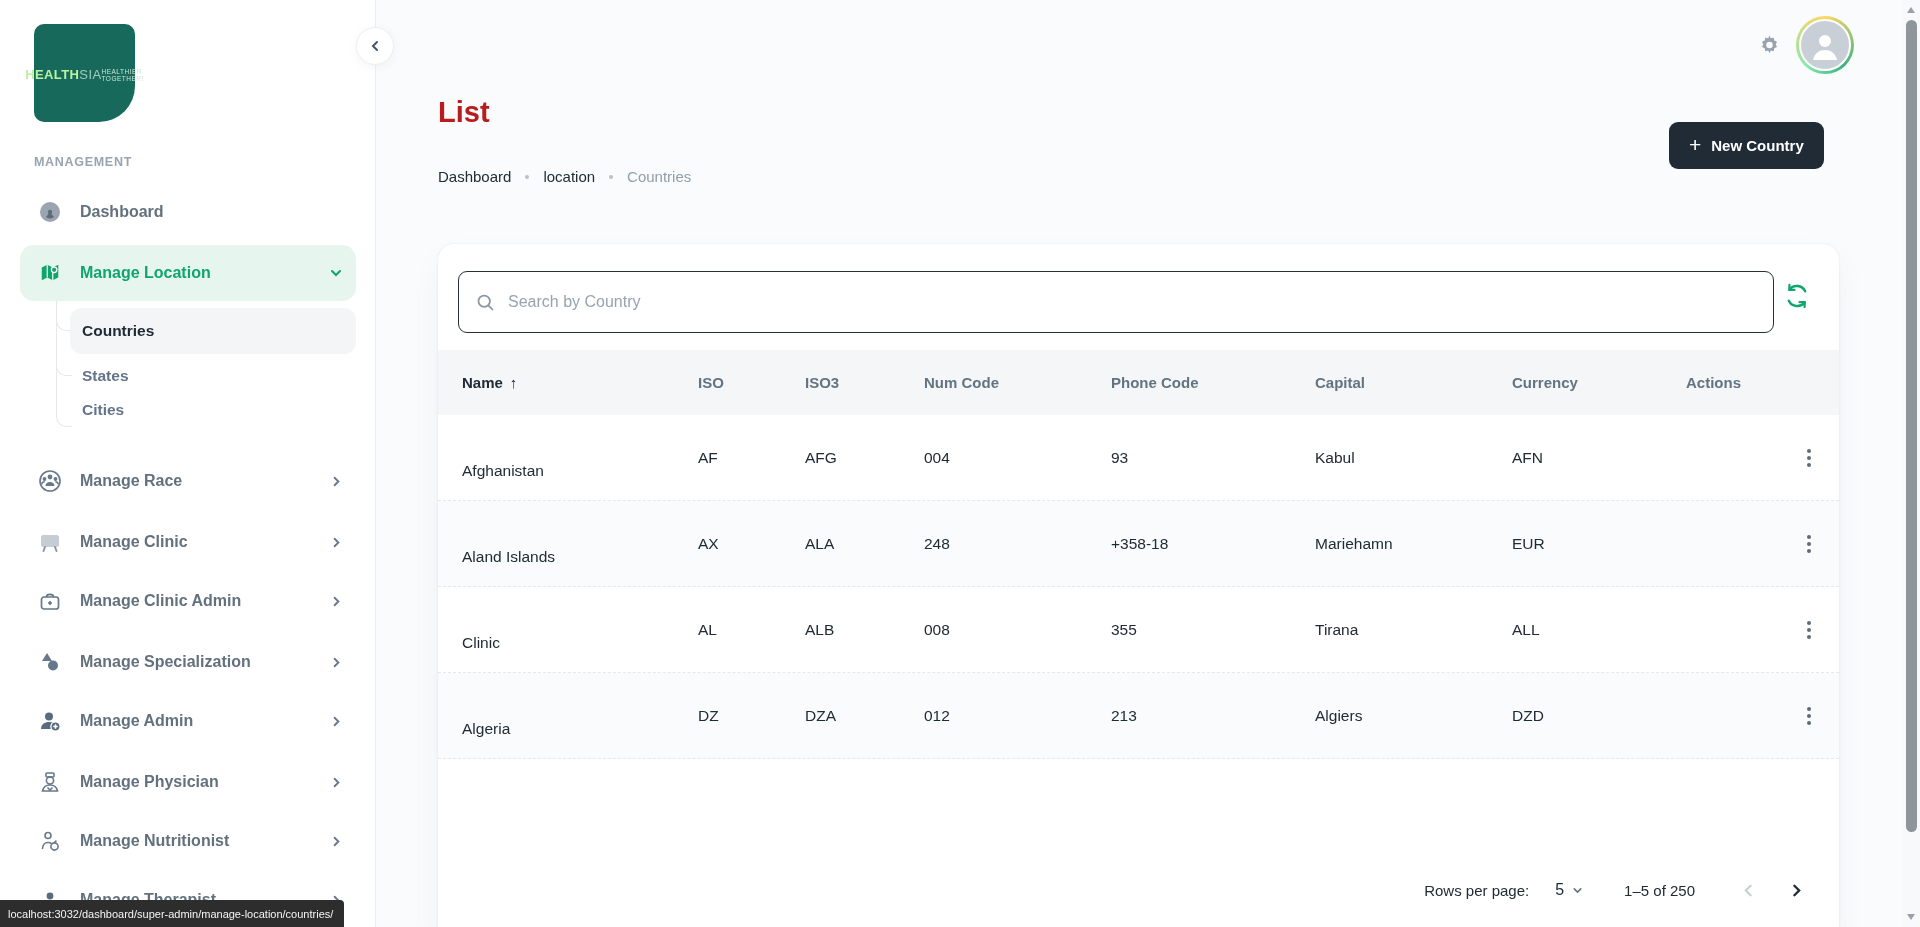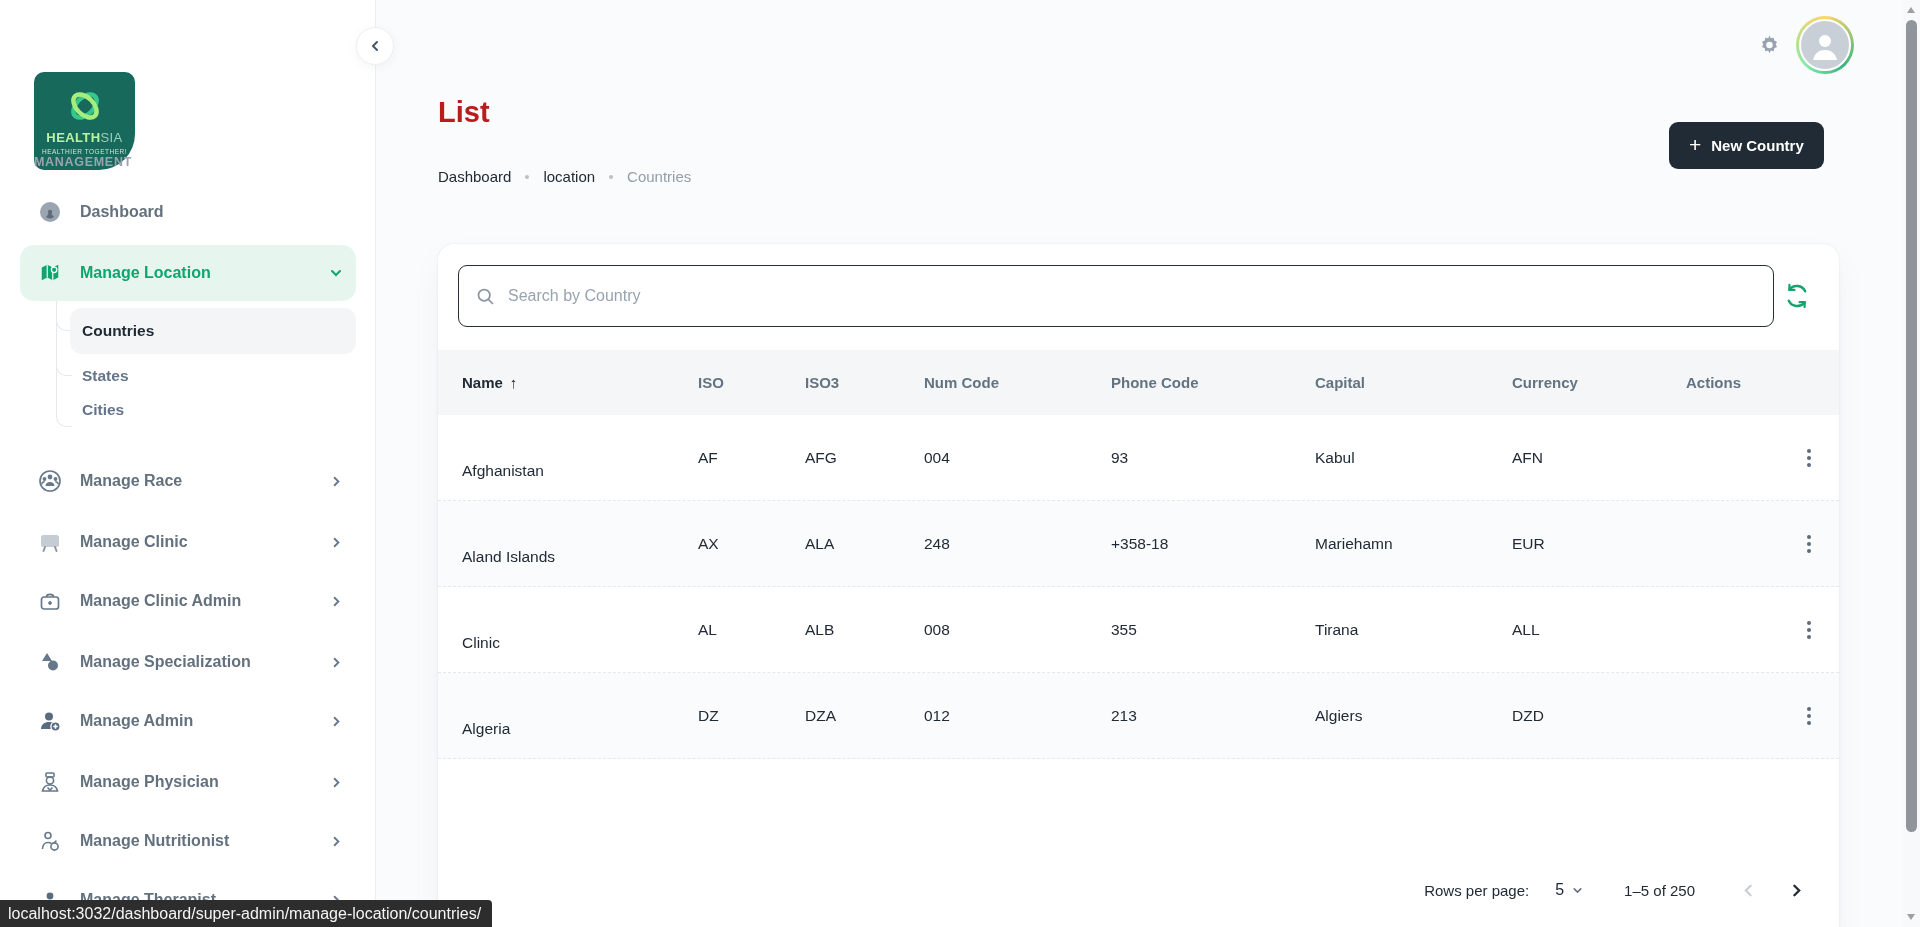--- a/index.html
+++ b/index.html
@@ -1,21 +1,21 @@
 <!DOCTYPE html>
 <html><head>
 <meta charset="utf-8">
 <style>
   * { margin:0; padding:0; box-sizing:border-box; }
   html,body { width:1920px; height:927px; overflow:hidden; }
   body { font-family:"Liberation Sans","DejaVu Sans",sans-serif; background:#fbfbfc; color:#212b36; position:relative; }
 
   
   .sidebar { position:absolute; left:0; top:0; width:376px; height:927px; background:#ffffff; border-right:1px solid #eceff2; z-index:2; }
-  .logo-box { position:absolute; left:34px; top:24px; width:101px; height:98px; background:#17695c; border-radius:10px 10px 36px 10px; display:flex; flex-direction:column; align-items:center; justify-content:center;margin-top:48px; }
+  .logo-box { position:absolute; left:34px; top:24px; width:101px; height:98px; background:#17695c; border-radius:10px 10px 36px 10px; display:flex; align-items:center; justify-content:center; }
   .logo-mark { margin-top:-4px; }
   .brand-line { font-size:13px; font-weight:700; letter-spacing:.4px; margin-top:2px; }
   .brand-primary { color:#b9f3a0; }
   .brand-secondary { color:#9ecdbb; font-weight:400; }
   .tagline { font-size:6.5px; color:#c9e6d4; letter-spacing:.5px; margin-top:3px; }
 
   .collapse-btn { position:absolute; left:356px; top:27px; width:38px; height:38px; border-radius:50%; background:#fff; border:1px solid #eef0f3; box-shadow:0 2px 8px rgba(100,110,120,.08); display:flex; align-items:center; justify-content:center; z-index:6; cursor:pointer; }
 
   .section-label { position:absolute; left:34px; top:155px; font-size:12.5px; font-weight:700; color:#99a4b0; letter-spacing:.7px; }
 
@@ -38,21 +38,21 @@
   .page-title { position:absolute; left:61px; top:96px; font-size:29px; font-weight:800; color:#b91c1c; }
   .breadcrumb { position:absolute; left:61px; top:168px; display:flex; align-items:center; gap:14px; font-size:15px; }
   .crumb { color:#212b36; cursor:pointer; }
   .crumb.current { color:#919eab; cursor:default; }
   .crumb-dot { width:4px; height:4px; border-radius:50%; background:#b8c0c9; }
 
   .new-btn { position:absolute; left:1292px; top:122px; height:47px; padding:0 20px; background:#202b36; border-radius:9px; color:#fff; font-size:15px; font-weight:700; display:flex; align-items:center; gap:10px; cursor:pointer; border:none; font-family:inherit; }
   .plus-glyph { font-size:21px; font-weight:400; line-height:1; margin-top:-2px; }
 
   .card { position:absolute; left:61px; top:244px; width:1401px; height:699px; background:#fff; border-radius:16px; box-shadow:0 0 2px rgba(145,158,171,.24), 0 14px 28px -6px rgba(145,158,171,.16); }
-  .search-wrap { position:absolute; left:20px; top:21px; width:1316px; height:62px; border:1px solid #252f3a; border-radius:9px; background:#fff; display:flex; align-items:center; padding:0 16px; gap:12px; }
+  .search-wrap { position:absolute; left:20px; top:27px; width:1316px; height:62px; border:1px solid #252f3a; border-radius:9px; background:#fff; display:flex; align-items:center; padding:0 16px; gap:12px; }
   .search-wrap input { border:none; outline:none; flex:1; font-size:16px; color:#212b36; font-family:inherit; background:transparent; }
   .search-wrap input::placeholder { color:#98a3b0; }
   .refresh-btn { position:absolute; left:1344px; top:37px; width:30px; height:30px; display:flex; align-items:center; justify-content:center; cursor:pointer; }
 
   .grid-row { display:grid; grid-template-columns:260px 107px 119px 187px 204px 197px 174px 153px; align-items:center; }
   .thead { position:absolute; left:0; top:106px; width:100%; height:65px; background:#f4f6f8; color:#637381; font-size:15px; font-weight:600; }
   .thead .cell:first-child { padding-left:24px; }
   .th-name { color:#212b36; display:flex; align-items:center; gap:7px; cursor:pointer; }
   .sort-arrow { font-size:15px; color:#212b36; }
   .tbody { position:absolute; left:0; top:171px; width:100%; }
@@ -63,21 +63,21 @@
   .kebab { width:22px; height:30px; display:flex; flex-direction:column; align-items:center; justify-content:center; gap:3px; cursor:pointer; }
   .kebab i { width:4px; height:4px; border-radius:50%; background:#5f6b77; }
 
   .pagination { position:absolute; left:0; top:601px; width:100%; height:90px; display:flex; align-items:center; justify-content:flex-end; padding-right:30px; font-size:15px; color:#212b36; }
   .rpp-select { display:flex; align-items:center; gap:7px; margin-left:26px; cursor:pointer; font-size:16px; }
   .range-label { margin-left:40px; }
   .pg-btn { margin-left:40px; width:26px; height:26px; display:flex; align-items:center; justify-content:center; cursor:pointer; }
   .pg-btn.next { margin-left:22px; }
 
   
-  .status-tooltip { position:absolute; left:0; bottom:0; height:27px; background:#2d2d2d; color:#f4f4f4; font-size:16px; display:flex; align-items:center; padding:0 11px 0 8px; border-radius:0 4px 0 0; z-index:50; white-space:nowrap; }
+  .status-tooltip { position:absolute; left:0; bottom:0; height:27px; background:#2d2d2d; color:#f4f4f4; font-size:11px; display:flex; align-items:center; padding:0 11px 0 8px; border-radius:0 4px 0 0; z-index:50; white-space:nowrap; }
 
   .scrollbar { position:absolute; right:0; top:0; width:17px; height:927px; background:#f8f9fa; z-index:40; }
   .sb-thumb { position:absolute; left:3px; top:20px; width:11px; height:812px; background:#90959b; border-radius:7px; }
   .sb-arrow { position:absolute; left:4px; width:0; height:0; border-left:4.5px solid transparent; border-right:4.5px solid transparent; }
   .sb-up { top:7px; border-bottom:6px solid #9aa0a6; }
   .sb-down { bottom:7px; border-top:6px solid #9aa0a6; }
 
   svg { display:block; }
 </style>
 </head>

